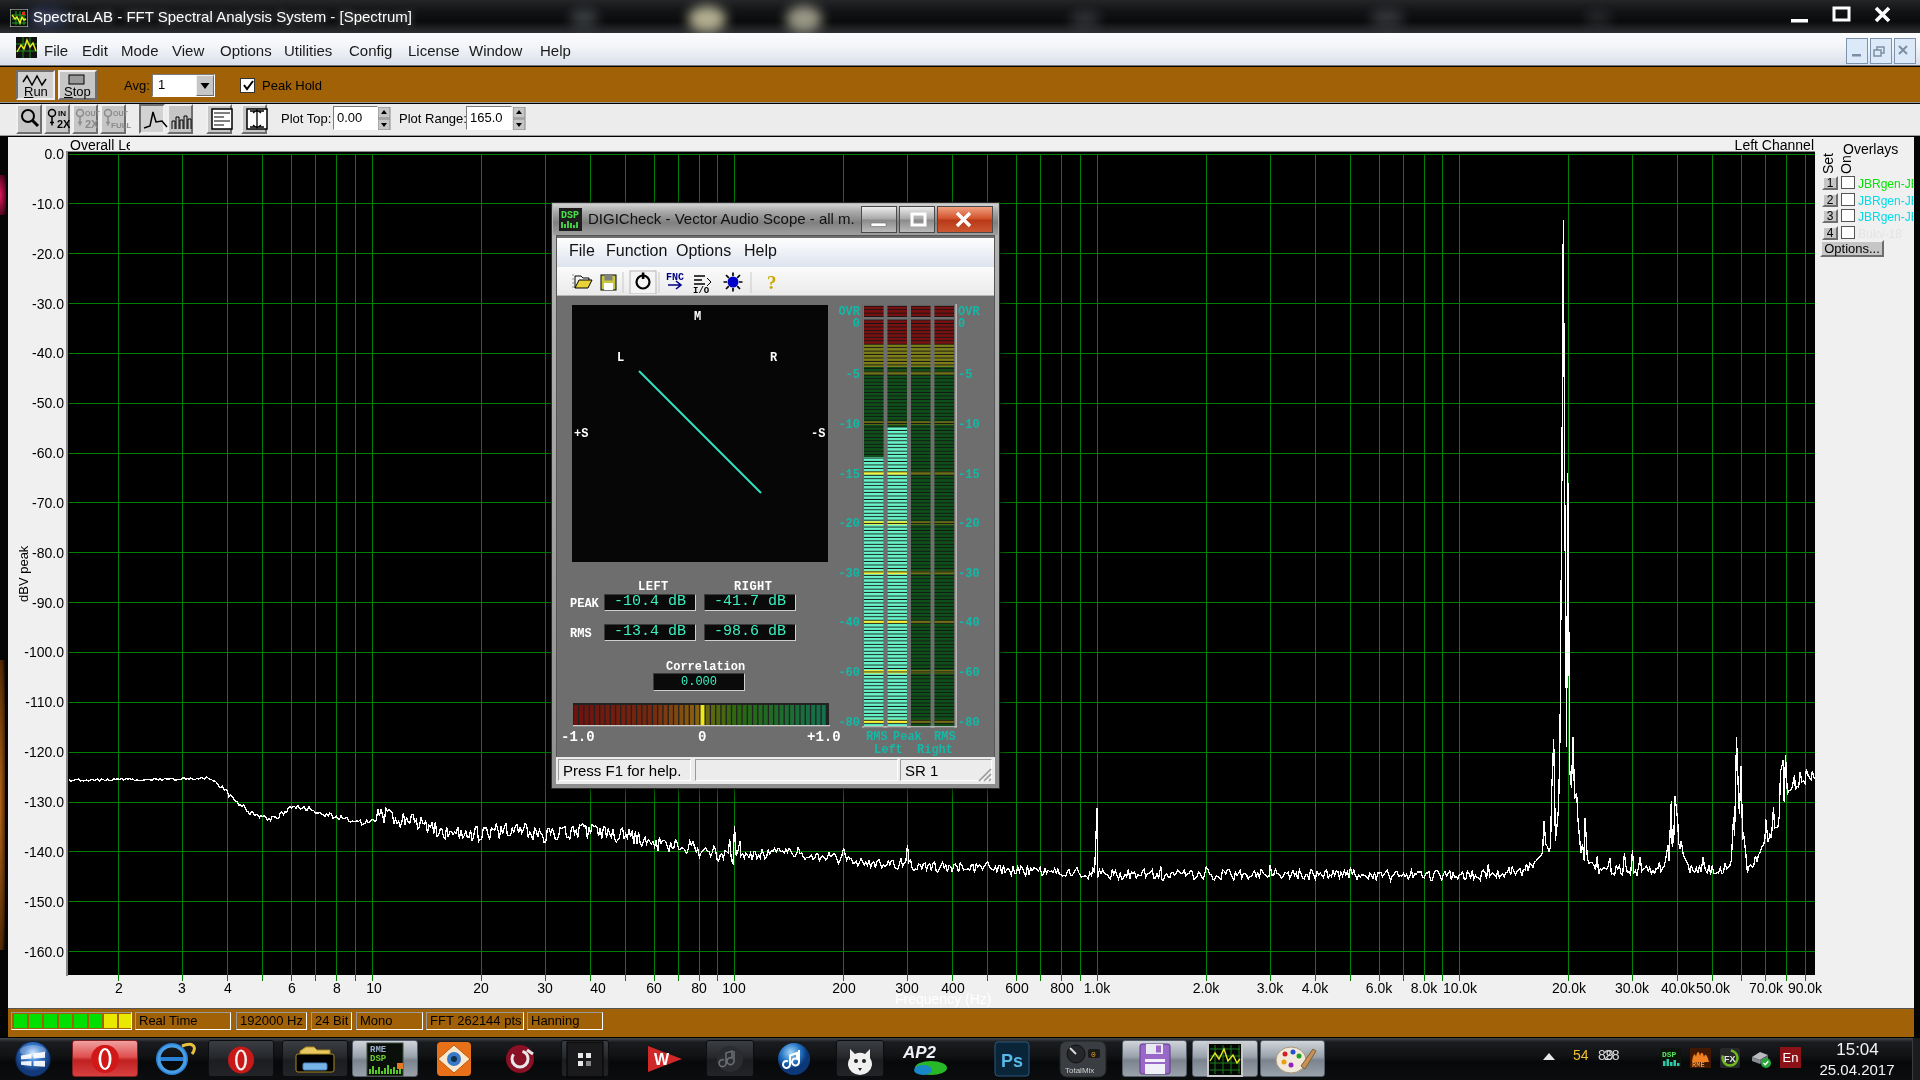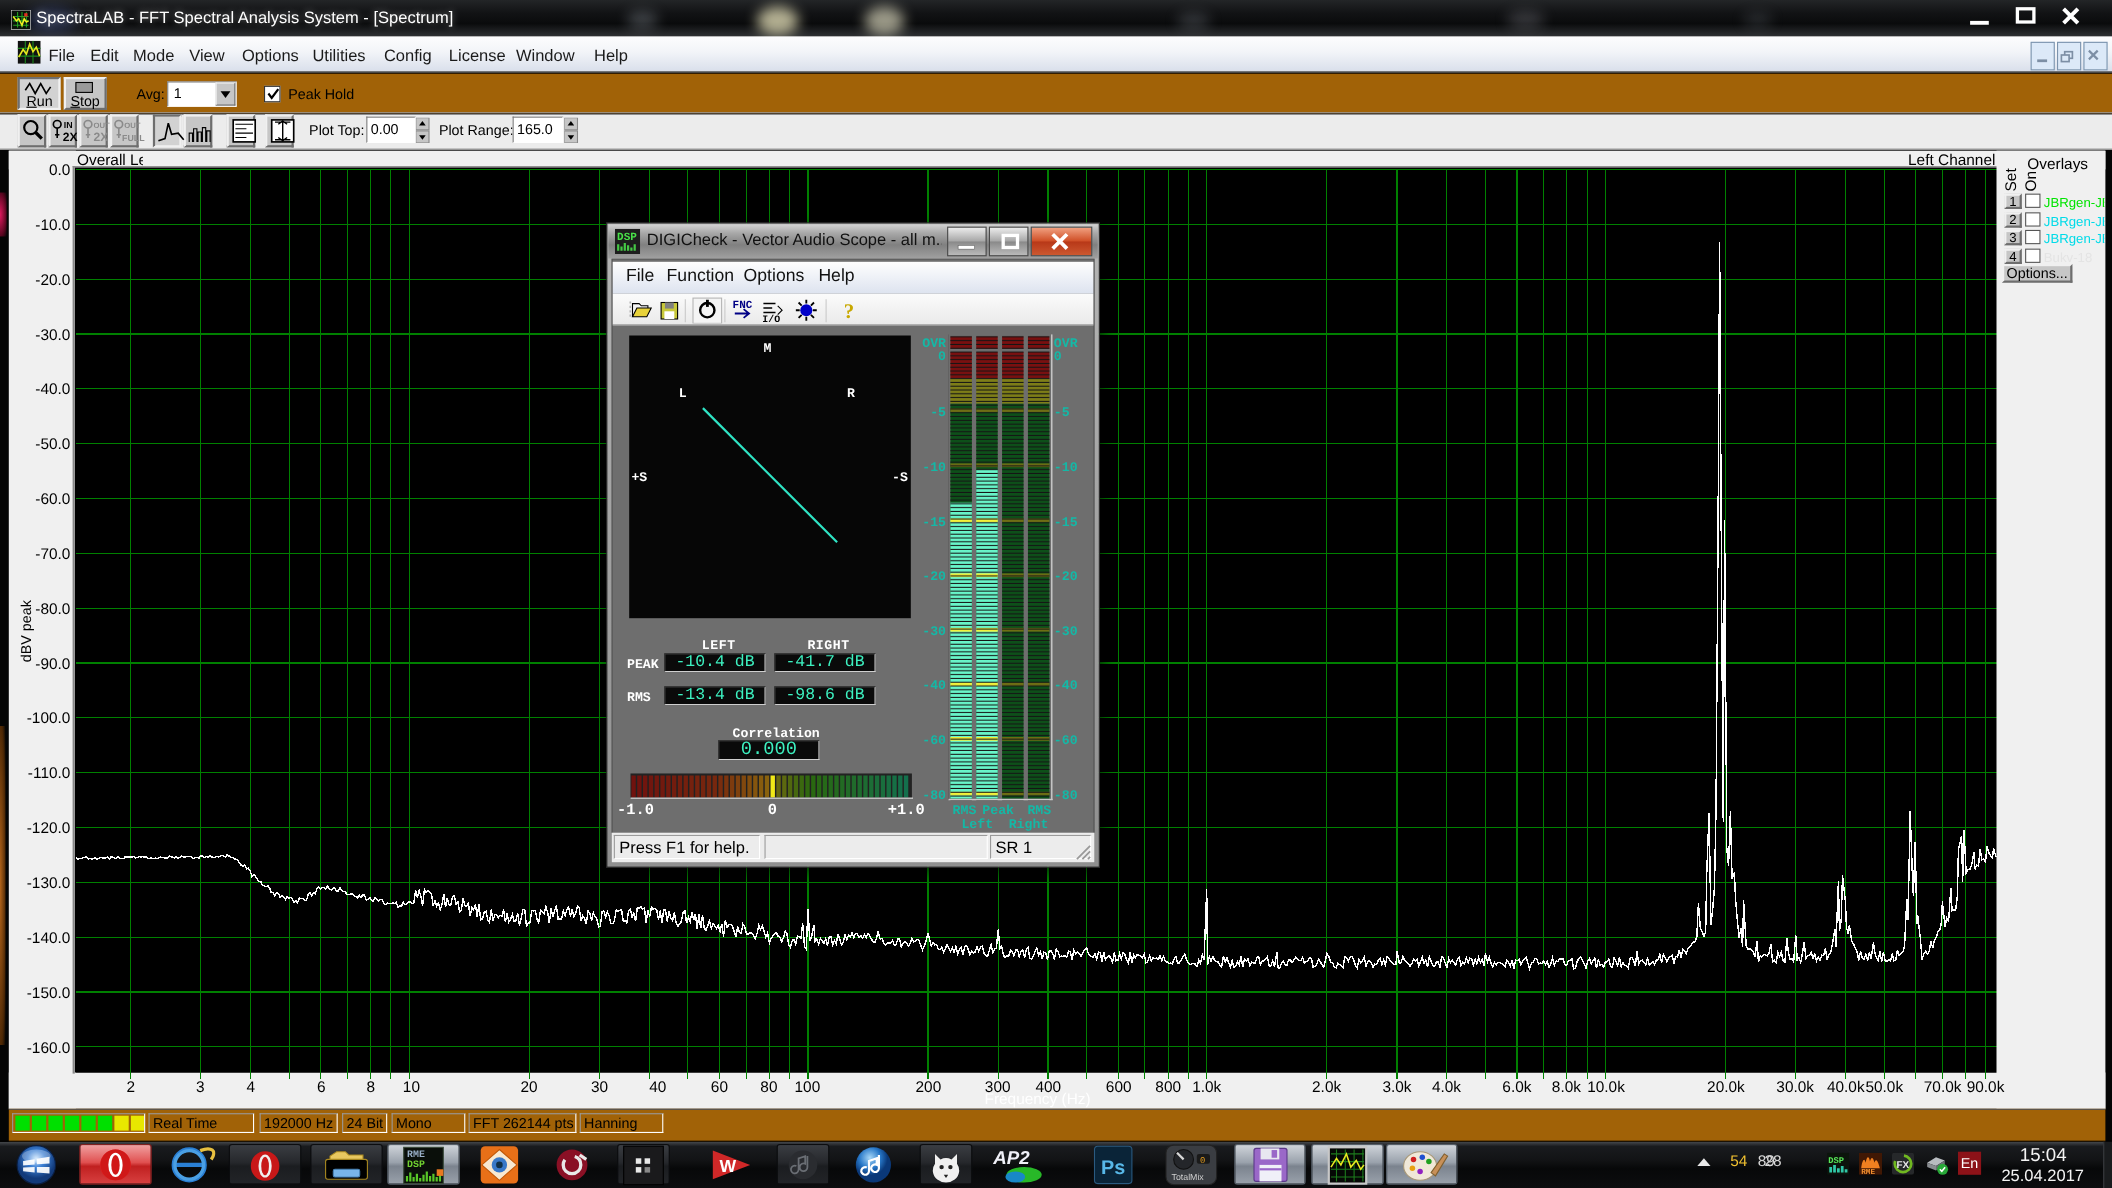--- a/index.html
+++ b/index.html
@@ -523,21 +523,21 @@
 
 <div class="dglab" style="left:638px;top:580px;letter-spacing:0.5px">LEFT</div>
 <div class="dglab" style="left:734px;top:580px;letter-spacing:0.5px">RIGHT</div>
 <div class="dglab" style="left:570px;top:597px">PEAK</div>
 <div class="dglab" style="left:570px;top:627px">RMS</div>
 <div class="rbox" style="left:604px;top:594px">-10.4 dB</div>
 <div class="rbox" style="left:704px;top:594px">-41.7 dB</div>
 <div class="rbox" style="left:604px;top:624px">-13.4 dB</div>
 <div class="rbox" style="left:704px;top:624px">-98.6 dB</div>
 <div class="dglab" style="left:666px;top:660px">Correlation</div>
-<div class="rbox" style="left:653px;top:673px;font-size:17px;height:18px;line-height:16px">0.000</div>
+<div class="rbox" style="left:653px;top:673px;font-size:12px;height:18px;line-height:16px">0.000</div>
 
 <svg class="abs" width="257" height="24" viewBox="573 703 257 24" style="left:573px;top:703px">
 <rect x="573" y="703" width="256" height="23" fill="#222"></rect>
 <rect x="574.00" y="705" width="3.97" height="20" fill="rgb(112,18,14)"></rect>
 <rect x="579.27" y="705" width="3.97" height="20" fill="rgb(112,19,14)"></rect>
 <rect x="584.54" y="705" width="3.97" height="20" fill="rgb(113,21,14)"></rect>
 <rect x="589.81" y="705" width="3.97" height="20" fill="rgb(113,22,14)"></rect>
 <rect x="595.08" y="705" width="3.97" height="20" fill="rgb(114,24,14)"></rect>
 <rect x="600.35" y="705" width="3.97" height="20" fill="rgb(114,25,14)"></rect>
 <rect x="605.62" y="705" width="3.97" height="20" fill="rgb(115,27,14)"></rect>

